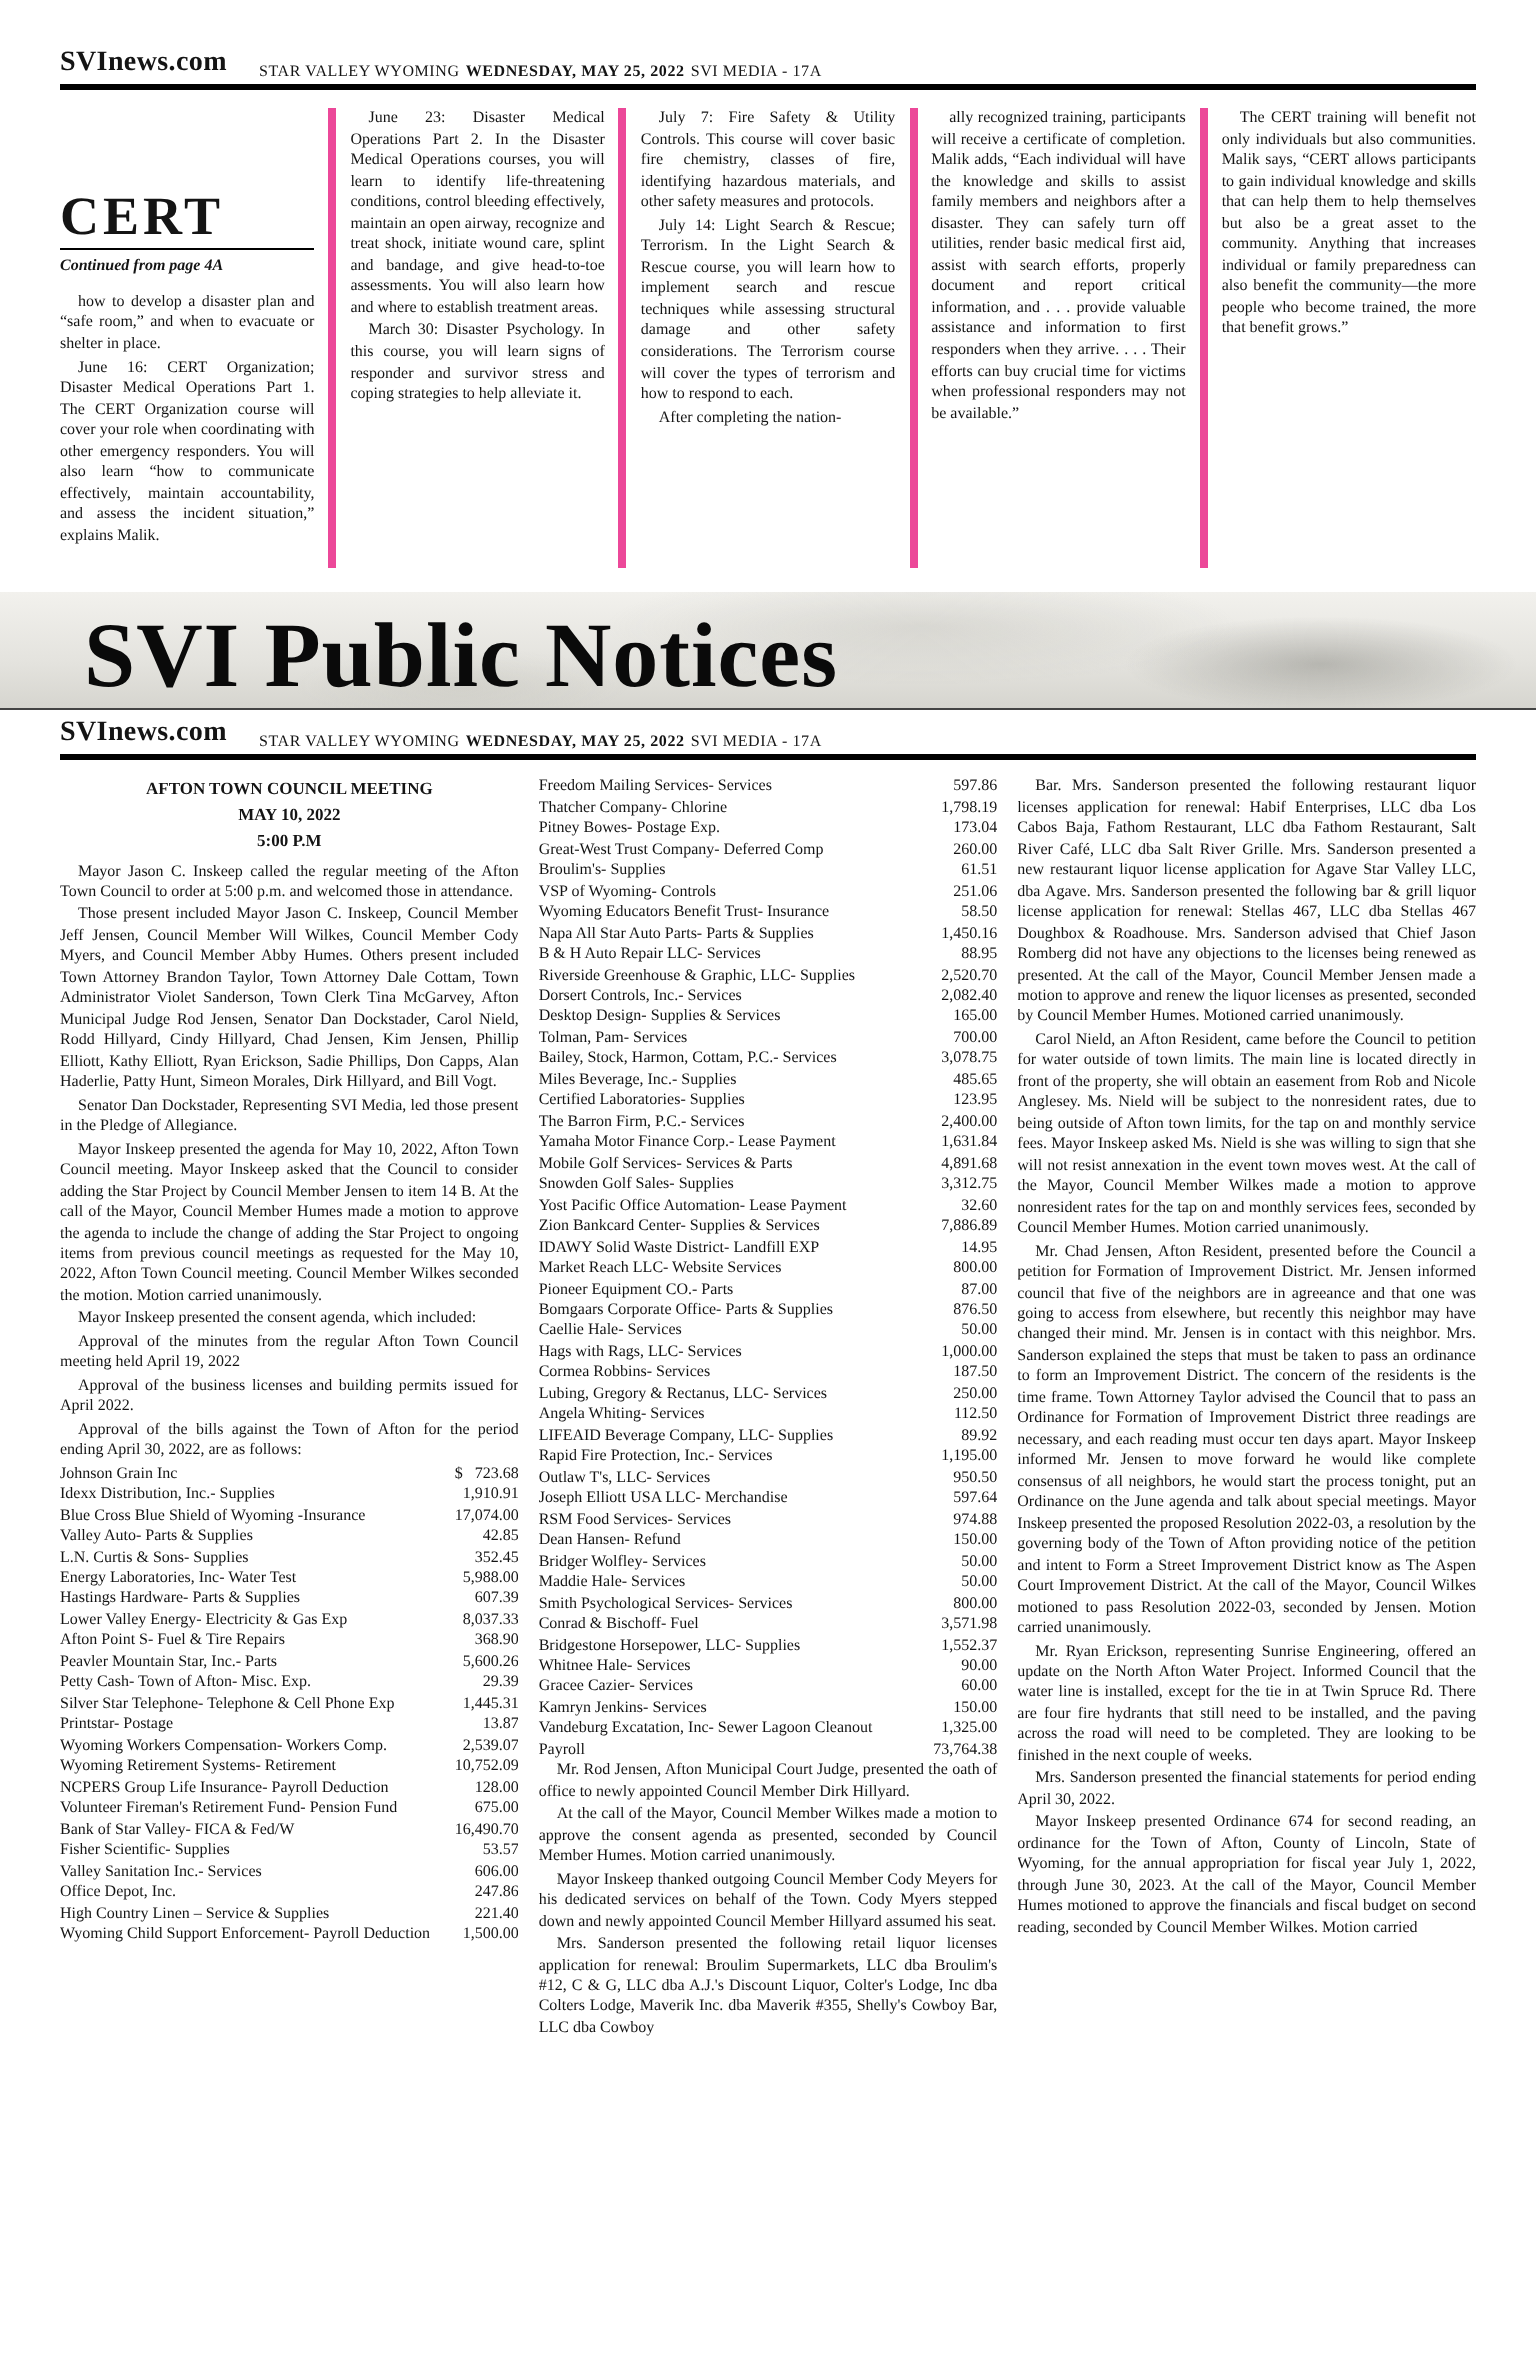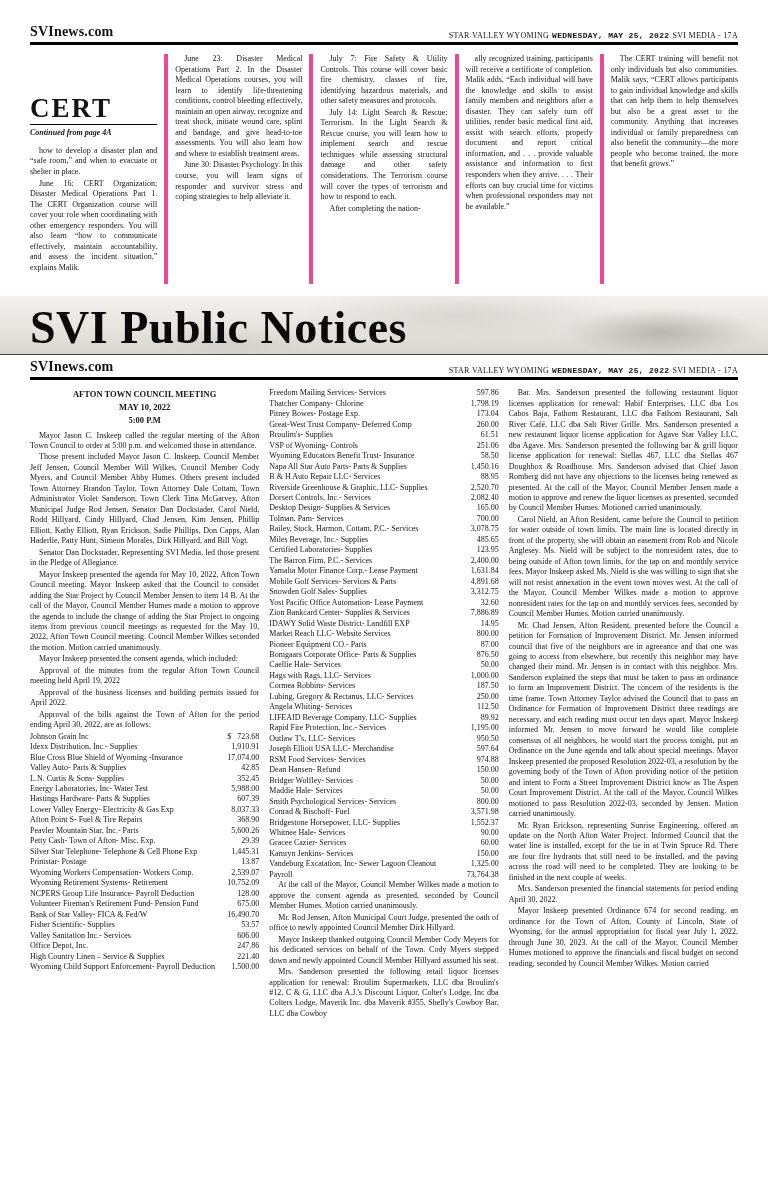--- a/index.html
+++ b/index.html
@@ -1,40 +1,40 @@
 <!DOCTYPE html>
 <html><head>
 <meta charset="utf-8">
 <style>
   * { margin:0; padding:0; box-sizing:border-box; }
   html,body { background:#fff; }
   body { width:768px; height:1187px; font-family:"Liberation Serif", serif; color:#141414; overflow:hidden; }
   .page { width:768px; height:1187px; padding:24px 30px 8px; overflow:hidden; }
 
-  .masthead-row { display:flex; justify-content:space-between; align-items:flex-end;gap:16px; }
+  .masthead-row { display:flex; align-items:flex-end;gap:16px; }
   .site { font-weight:bold; font-size:14px; letter-spacing:0.2px; }
   .dateline { font-size:8px; letter-spacing:0.3px; white-space:nowrap; }
   .dateline .loc { font-weight:normal; }
-  .dateline .date { font-weight:bold; margin:17px 3px;font-family:Liberation Mono, monospace; }
+  .dateline .date { font-weight:bold; margin:17px 3px; }
   .rule-thick { height:3px; background:#000; margin-top:2px; }
 
   
   .cert-section { display:flex; margin-top:9px; min-height:230px; }
   .cert-col { flex:1 1 0; padding:0 7px; font-size:8px; line-height:1.32; text-align:justify; overflow:hidden; }
   .cert-col:first-child { padding-left:0;margin-top:40px; }
   .cert-col:last-child { padding-right:0; }
   .cert-col + .cert-col { border-left:4px solid #ec4899; }
   .para { text-indent:9px; margin-bottom:1px; }
   .cert-headline { font-weight:bold; font-size:27px; letter-spacing:2px; line-height:1.05; margin-bottom:2px; }
   .cert-rule { height:1px; background:#000; margin:1px 0 3px; }
   .continued { font-weight:bold; font-style:italic; font-size:8px; margin-bottom:7px; }
 
   
   .banner-band {
-    margin:12px -30px 0; padding:8px 30px 2px;
+    margin:12px -30px 0; padding:8px 42px 2px;
     background:
       radial-gradient(ellipse 140px 34px at 86% 62%, rgba(110,110,104,0.38), transparent 70%),
       radial-gradient(ellipse 220px 40px at 60% 30%, rgba(150,150,142,0.22), transparent 72%),
       radial-gradient(ellipse 120px 26px at 30% 80%, rgba(170,170,160,0.20), transparent 70%),
       linear-gradient(180deg, #f2f1ed 0%, #e4e3de 60%, #d6d5cf 100%);
     border-bottom:1px solid #444;
   }
   .banner-title { font-weight:bold; font-size:46px; letter-spacing:0.5px; line-height:1.05; color:#0a0a0a; }
 
   .masthead-row.second { margin-top:4px; }
@@ -63,21 +63,21 @@
       <div class="cert-rule"></div>
       <div class="continued">Continued from page 4A</div>
       <div>
           <p class="para">how to develop a disaster plan and “safe room,” and when to evacuate or shelter in place.</p>
           <p class="para">June 16: CERT Organization; Disaster Medical Operations Part 1. The CERT Organization course will cover your role when coordinating with other emergency responders. You will also learn “how to communicate effectively, maintain accountability, and assess the incident situation,” explains Malik.</p>
         </div>
     </div>
     <div class="cert-col">
       <div>
           <p class="para">June 23: Disaster Medical Operations Part 2. In the Disaster Medical Operations courses, you will learn to identify life-threatening conditions, control bleeding effectively, maintain an open airway, recognize and treat shock, initiate wound care, splint and bandage, and give head-to-toe assessments. You will also learn how and where to establish treatment areas.</p>
-          <p class="para">June 30: Disaster Psychology. In this course, you will learn signs of responder and survivor stress and coping strategies to help alleviate it.</p>
+          <p class="para">March 30: Disaster Psychology. In this course, you will learn signs of responder and survivor stress and coping strategies to help alleviate it.</p>
         </div>
     </div>
     <div class="cert-col">
       <div>
           <p class="para">July 7: Fire Safety &amp; Utility Controls. This course will cover basic fire chemistry, classes of fire, identifying hazardous materials, and other safety measures and protocols.</p>
           <p class="para">July 14: Light Search &amp; Rescue; Terrorism. In the Light Search &amp; Rescue course, you will learn how to implement search and rescue techniques while assessing structural damage and other safety considerations. The Terrorism course will cover the types of terrorism and how to respond to each.</p>
           <p class="para">After completing the nation-</p>
         </div>
     </div>
     <div class="cert-col">
@@ -401,22 +401,22 @@
           <div class="bill-row">
           <span class="bill-name">Vandeburg Excatation, Inc- Sewer Lagoon Cleanout</span>
           <span class="bill-amt">1,325.00</span>
         </div>
           <div class="bill-row">
           <span class="bill-name">Payroll</span>
           <span class="bill-amt">73,764.38</span>
         </div>
         </div>
       <div>
+          <p class="para">Mr. Rod Jensen, Afton Municipal Court Judge, presented the oath of office to newly appointed Council Member Dirk Hillyard.</p>
           <p class="para">At the call of the Mayor, Council Member Wilkes made a motion to approve the consent agenda as presented, seconded by Council Member Humes. Motion carried unanimously.</p>
-          <p class="para">Mr. Rod Jensen, Afton Municipal Court Judge, presented the oath of office to newly appointed Council Member Dirk Hillyard.</p>
           <p class="para">Mayor Inskeep thanked outgoing Council Member Cody Meyers for his dedicated services on behalf of the Town. Cody Myers stepped down and newly appointed Council Member Hillyard assumed his seat.</p>
           <p class="para">Mrs. Sanderson presented the following retail liquor licenses application for renewal: Broulim Supermarkets, LLC dba Broulim's #12, C &amp; G, LLC dba A.J.'s Discount Liquor, Colter's Lodge, Inc dba Colters Lodge, Maverik Inc. dba Maverik #355, Shelly's Cowboy Bar, LLC dba Cowboy</p>
         </div>
     </div>
 
     <div class="col">
       <div>
           <p class="para">Bar. Mrs. Sanderson presented the following restaurant liquor licenses application for renewal: Habif Enterprises, LLC dba Los Cabos Baja, Fathom Restaurant, LLC dba Fathom Restaurant, Salt River Café, LLC dba Salt River Grille. Mrs. Sanderson presented a new restaurant liquor license application for Agave Star Valley LLC, dba Agave. Mrs. Sanderson presented the following bar &amp; grill liquor license application for renewal: Stellas 467, LLC dba Stellas 467 Doughbox &amp; Roadhouse. Mrs. Sanderson advised that Chief Jason Romberg did not have any objections to the licenses being renewed as presented. At the call of the Mayor, Council Member Jensen made a motion to approve and renew the liquor licenses as presented, seconded by Council Member Humes. Motioned carried unanimously.</p>
           <p class="para">Carol Nield, an Afton Resident, came before the Council to petition for water outside of town limits. The main line is located directly in front of the property, she will obtain an easement from Rob and Nicole Anglesey. Ms. Nield will be subject to the nonresident rates, due to being outside of Afton town limits, for the tap on and monthly service fees. Mayor Inskeep asked Ms. Nield is she was willing to sign that she will not resist annexation in the event town moves west. At the call of the Mayor, Council Member Wilkes made a motion to approve nonresident rates for the tap on and monthly services fees, seconded by Council Member Humes. Motion carried unanimously.</p>
           <p class="para">Mr. Chad Jensen, Afton Resident, presented before the Council a petition for Formation of Improvement District. Mr. Jensen informed council that five of the neighbors are in agreeance and that one was going to access from elsewhere, but recently this neighbor may have changed their mind. Mr. Jensen is in contact with this neighbor. Mrs. Sanderson explained the steps that must be taken to pass an ordinance to form an Improvement District. The concern of the residents is the time frame. Town Attorney Taylor advised the Council that to pass an Ordinance for Formation of Improvement District three readings are necessary, and each reading must occur ten days apart. Mayor Inskeep informed Mr. Jensen to move forward he would like complete consensus of all neighbors, he would start the process tonight, put an Ordinance on the June agenda and talk about special meetings. Mayor Inskeep presented the proposed Resolution 2022-03, a resolution by the governing body of the Town of Afton providing notice of the petition and intent to Form a Street Improvement District know as The Aspen Court Improvement District. At the call of the Mayor, Council Wilkes motioned to pass Resolution 2022-03, seconded by Jensen. Motion carried unanimously.</p>

